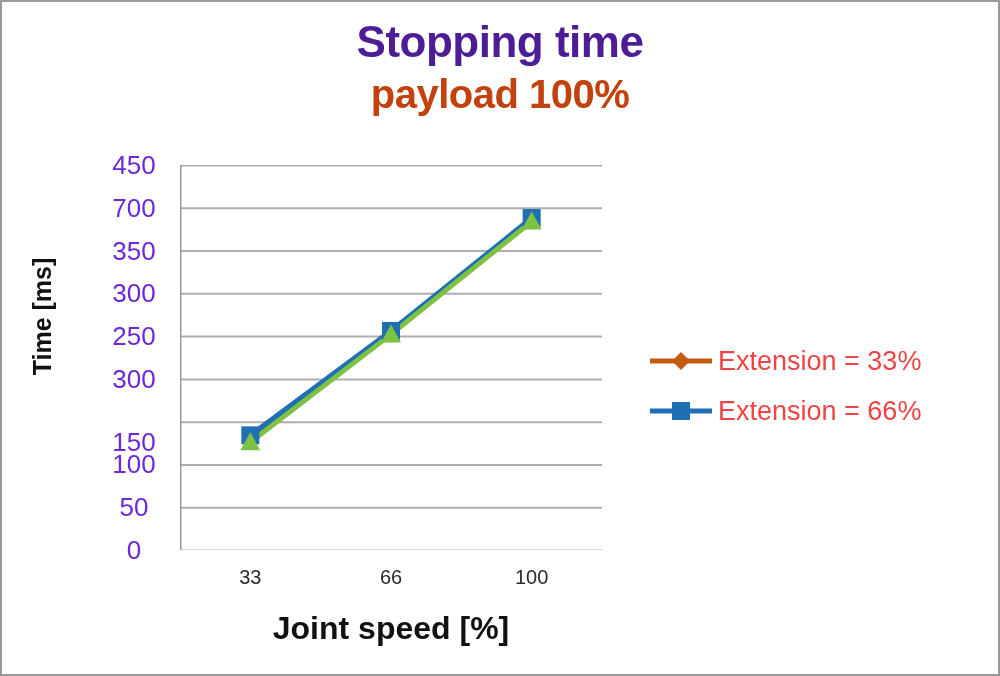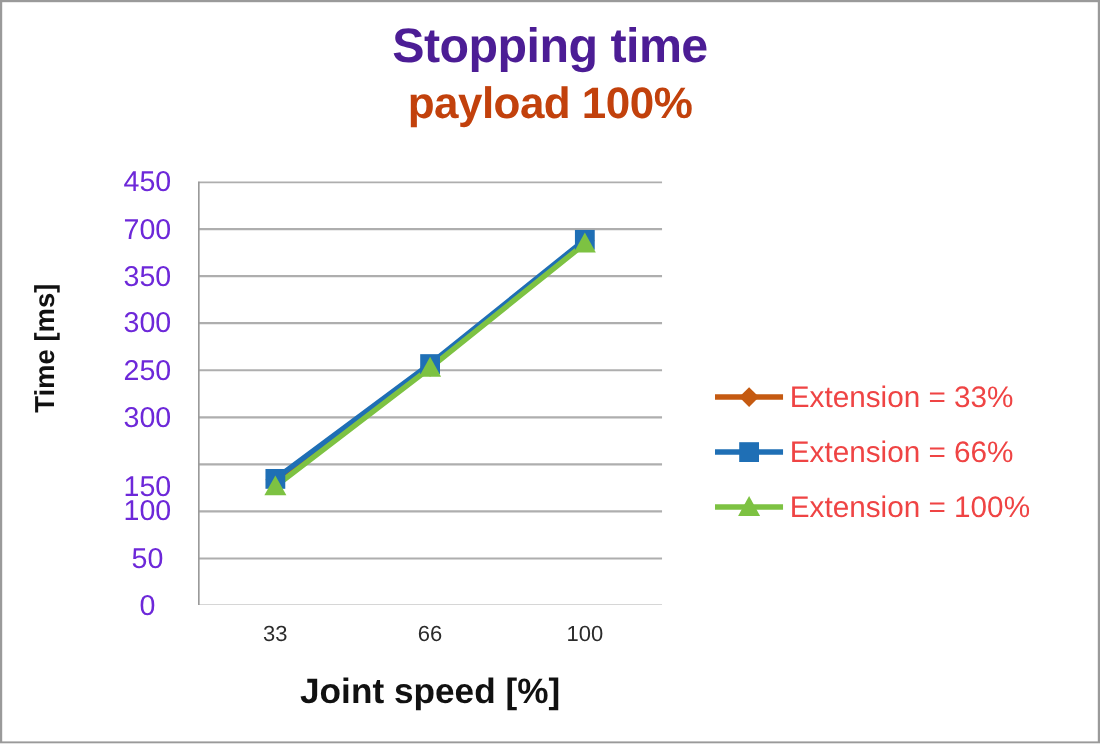--- a/index.html
+++ b/index.html
@@ -227,22 +227,15 @@
           </svg></div>
         <span class="legend-label">Extension = 33%</span>
       </div>
       <div class="legend-item">
         <div class="legend-key"><svg width="62" height="26" viewBox="0 0 62 26">
             <line x1="0" y1="13" x2="62" y2="13" stroke="#1F6FB5" stroke-width="5"></line>
             <rect x="22" y="4" width="18" height="18" fill="#1F6FB5"></rect>
           </svg></div>
         <span class="legend-label">Extension = 66%</span>
       </div>
-      <div class="legend-item">
-        <div class="legend-key"><svg width="62" height="26" viewBox="0 0 62 26">
-            <line x1="0" y1="13" x2="62" y2="13" stroke="#7DC242" stroke-width="5"></line>
-            <polygon points="31,3 41,21 21,21" fill="#7DC242"></polygon>
-          </svg></div>
-        <span class="legend-label">Extension = 100%</span>
-      </div>
     </div>
 
 </div>
 
 </body></html>

